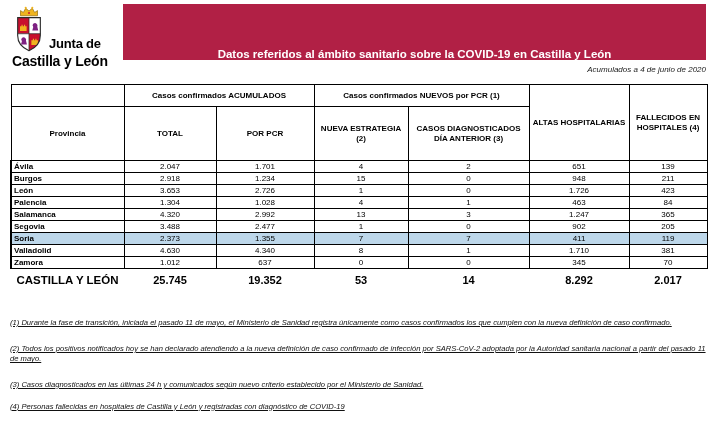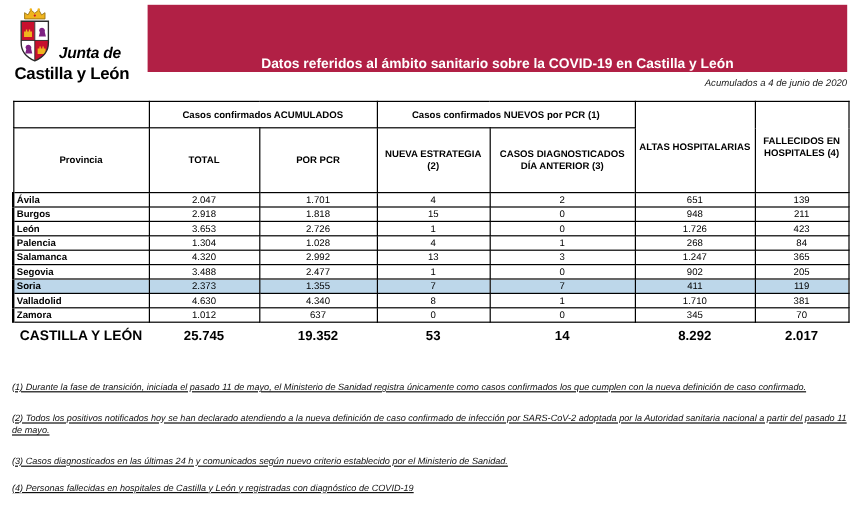--- a/index.html
+++ b/index.html
@@ -5,21 +5,21 @@
   html, body { margin:0; padding:0; }
   body {
     width:714px; height:440px; position:relative;
     background:#ffffff; color:#000;
     font-family:"Liberation Sans", sans-serif;
     overflow:hidden;
   }
 
   
   .logo { position:absolute; left:12px; top:5px; }
-  .logo-top { display:flex; align-items:flex-end;font-style:italic; }
+  .logo-top { display:flex; align-items:flex-end; }
   .logo-name1 { font-weight:bold; font-size:13px; line-height:1; padding-bottom:3px; margin-left:3px; letter-spacing:-0.2px; }
   .logo-name2 { font-weight:bold; font-size:14px; line-height:1; margin-top:1px; letter-spacing:-0.2px; }
 
   
   .banner {
     position:absolute; left:123px; top:4px; width:583px; height:56px;
     background:var(--banner-bg, #B12045);
     display:flex; align-items:flex-end; justify-content:center;
   }
   .banner-title { color:#fff; font-weight:bold; font-size:11.5px; text-align:center; }
@@ -146,42 +146,42 @@
         <td>2.047</td>
         <td>1.701</td>
         <td>4</td>
         <td>2</td>
         <td>651</td>
         <td class="br2">139</td>
       </tr>
       <tr>
         <td class="prov">Burgos</td>
         <td>2.918</td>
-        <td>1.818</td>
+        <td>1.234</td>
         <td>15</td>
         <td>0</td>
         <td>948</td>
         <td class="br2">211</td>
       </tr>
       <tr>
         <td class="prov">León</td>
         <td>3.653</td>
         <td>2.726</td>
         <td>1</td>
         <td>0</td>
         <td>1.726</td>
         <td class="br2">423</td>
       </tr>
       <tr>
         <td class="prov">Palencia</td>
         <td>1.304</td>
         <td>1.028</td>
         <td>4</td>
         <td>1</td>
-        <td>268</td>
+        <td>463</td>
         <td class="br2">84</td>
       </tr>
       <tr>
         <td class="prov">Salamanca</td>
         <td>4.320</td>
         <td>2.992</td>
         <td>13</td>
         <td>3</td>
         <td>1.247</td>
         <td class="br2">365</td>

